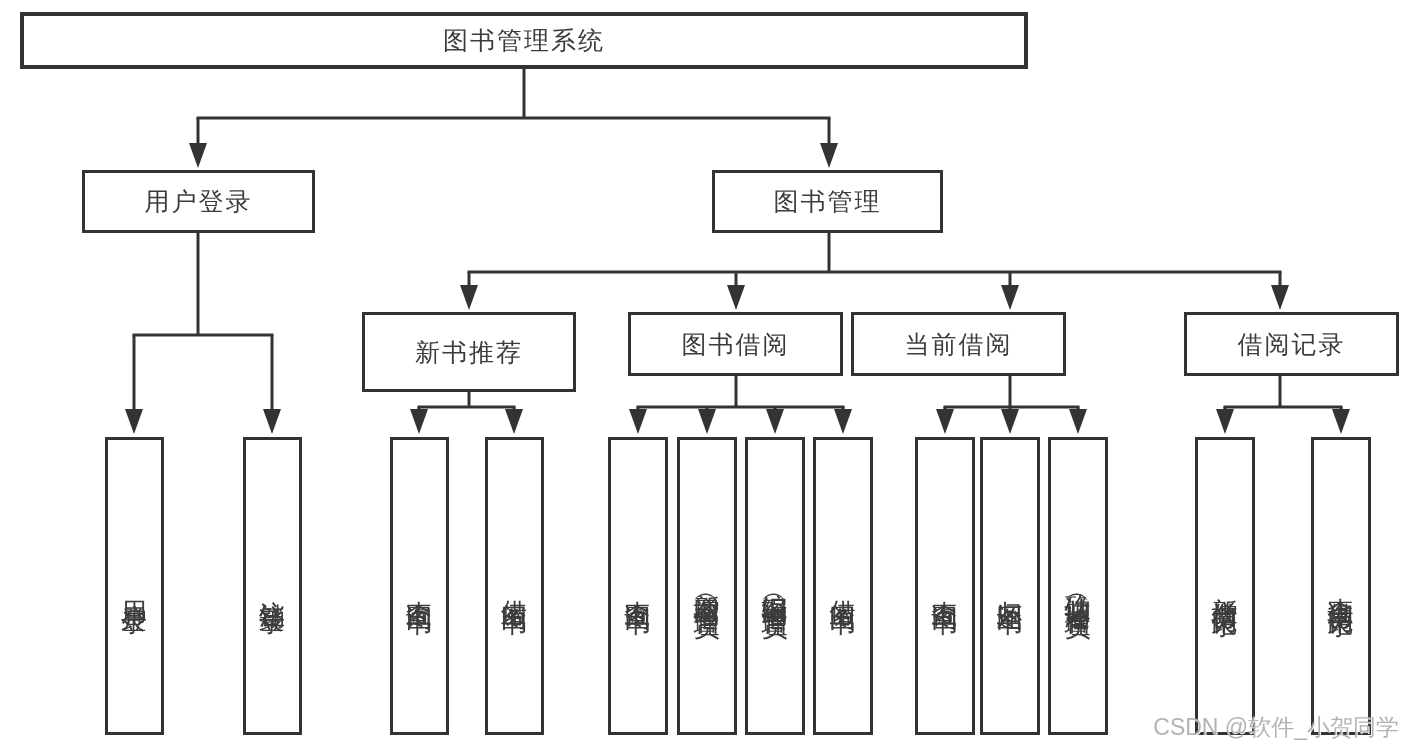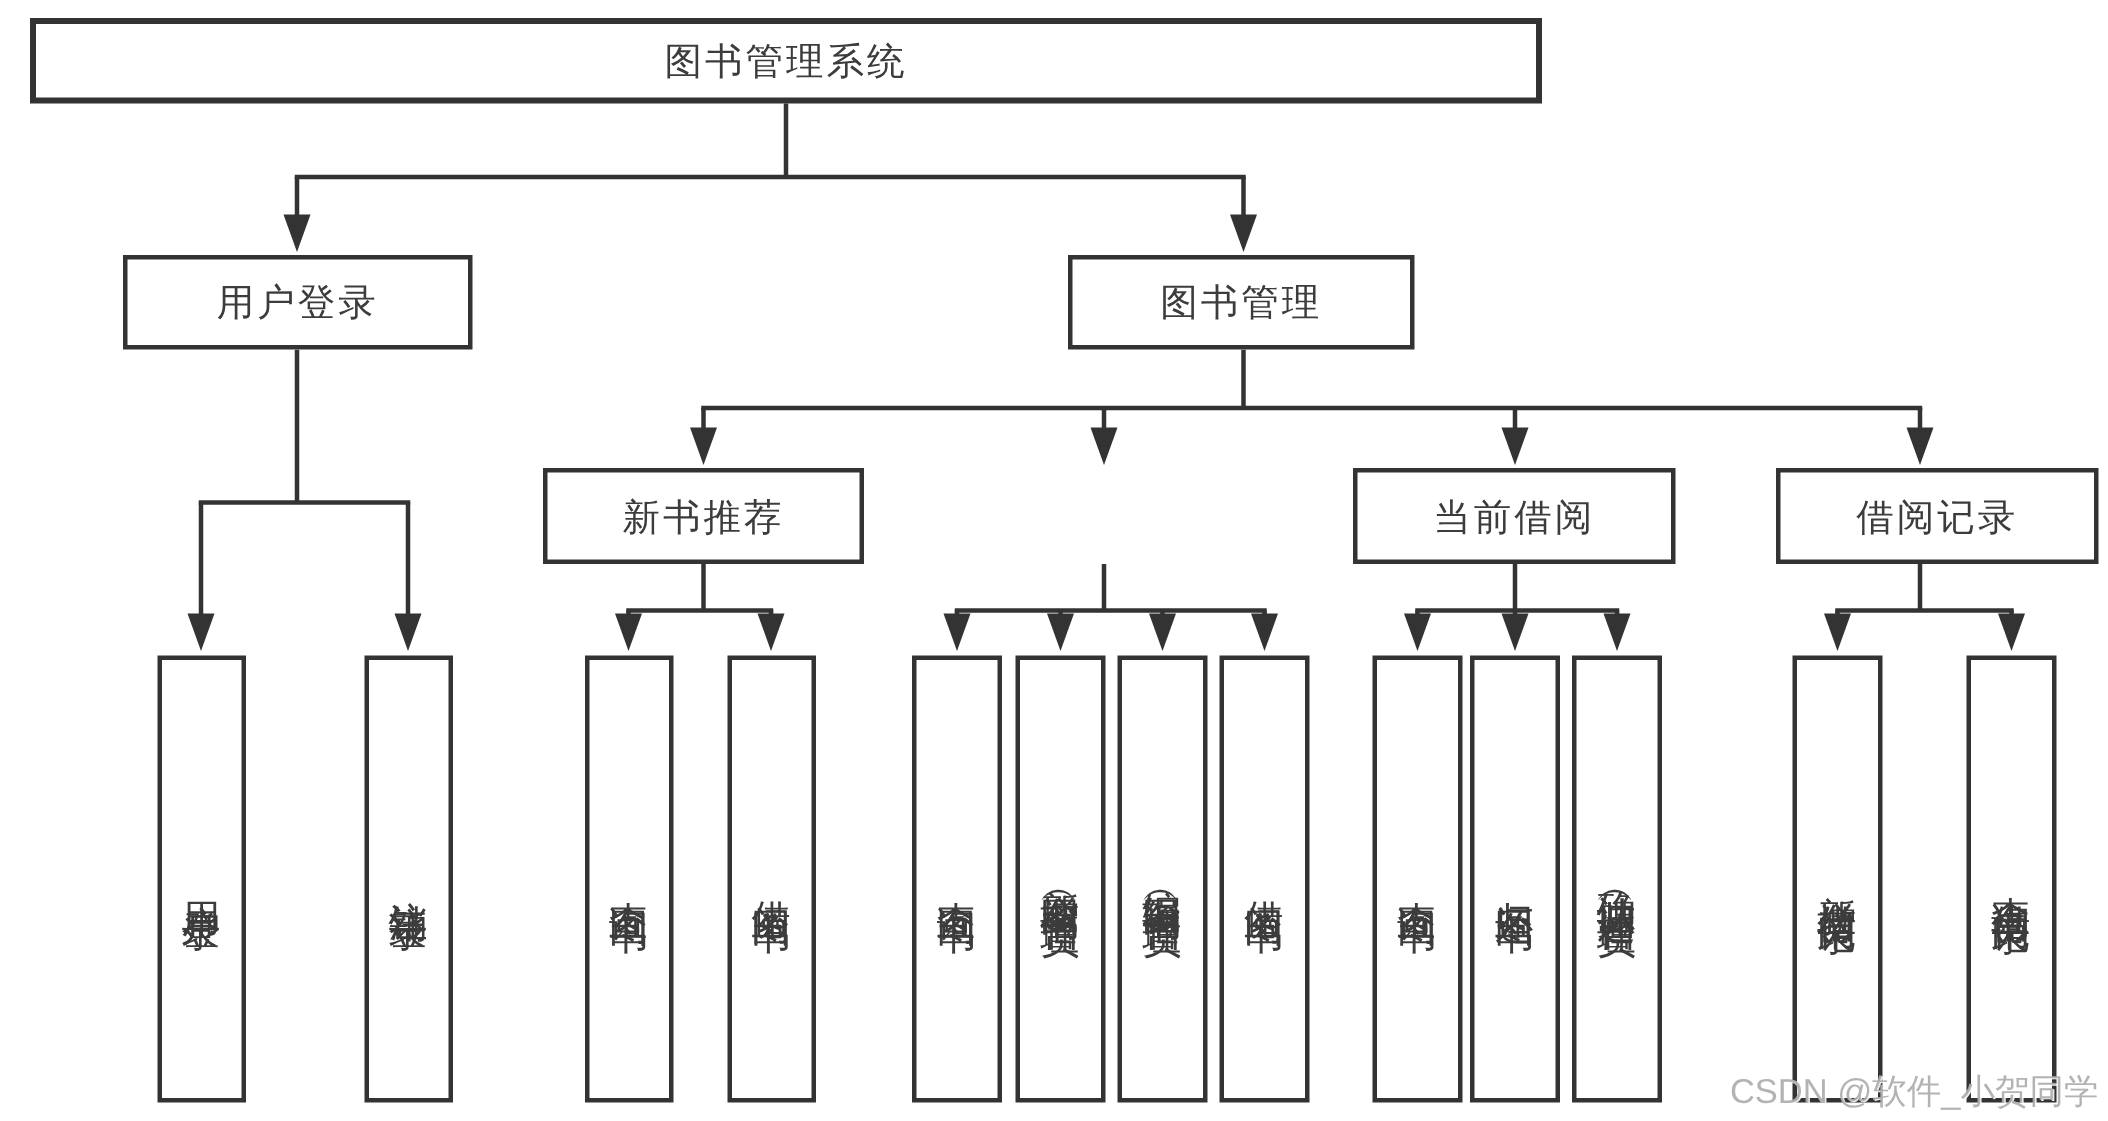--- a/index.html
+++ b/index.html
@@ -133,24 +133,27 @@
     <span class="h-label">图书管理系统</span>
   </div>
 
   <div class="node" style="left:82px; top:170px; width:233px; height:63px;">
     <span class="h-label">用户登录</span>
   </div>
   <div class="node" style="left:712px; top:170px; width:231px; height:63px;">
     <span class="h-label">图书管理</span>
   </div>
 
-  <div class="node" style="left:362px; top:312px; width:214px; height:64px;">
+  <div class="node" style="left:362px; top:312px; width:214px; height:80px;">
     <span class="h-label">新书推荐</span>
   </div>
-  <div class="node" style="left:902px; top:312px; width:215px; height:64px;">
+  <div class="node" style="left:628px; top:312px; width:215px; height:64px;">
+    <span class="h-label">图书借阅</span>
+  </div>
+  <div class="node" style="left:851px; top:312px; width:215px; height:64px;">
     <span class="h-label">当前借阅</span>
   </div>
   <div class="node" style="left:1172px; top:312px; width:215px; height:64px;margin-left:12px;">
     <span class="h-label">借阅记录</span>
   </div>
 
   <div class="node leaf" style="left:105px; top:437px; width:59px; height:298px;">
     <span class="v-label">用户登录</span>
   </div>
   <div class="node leaf" style="left:243px; top:437px; width:59px; height:298px;">

